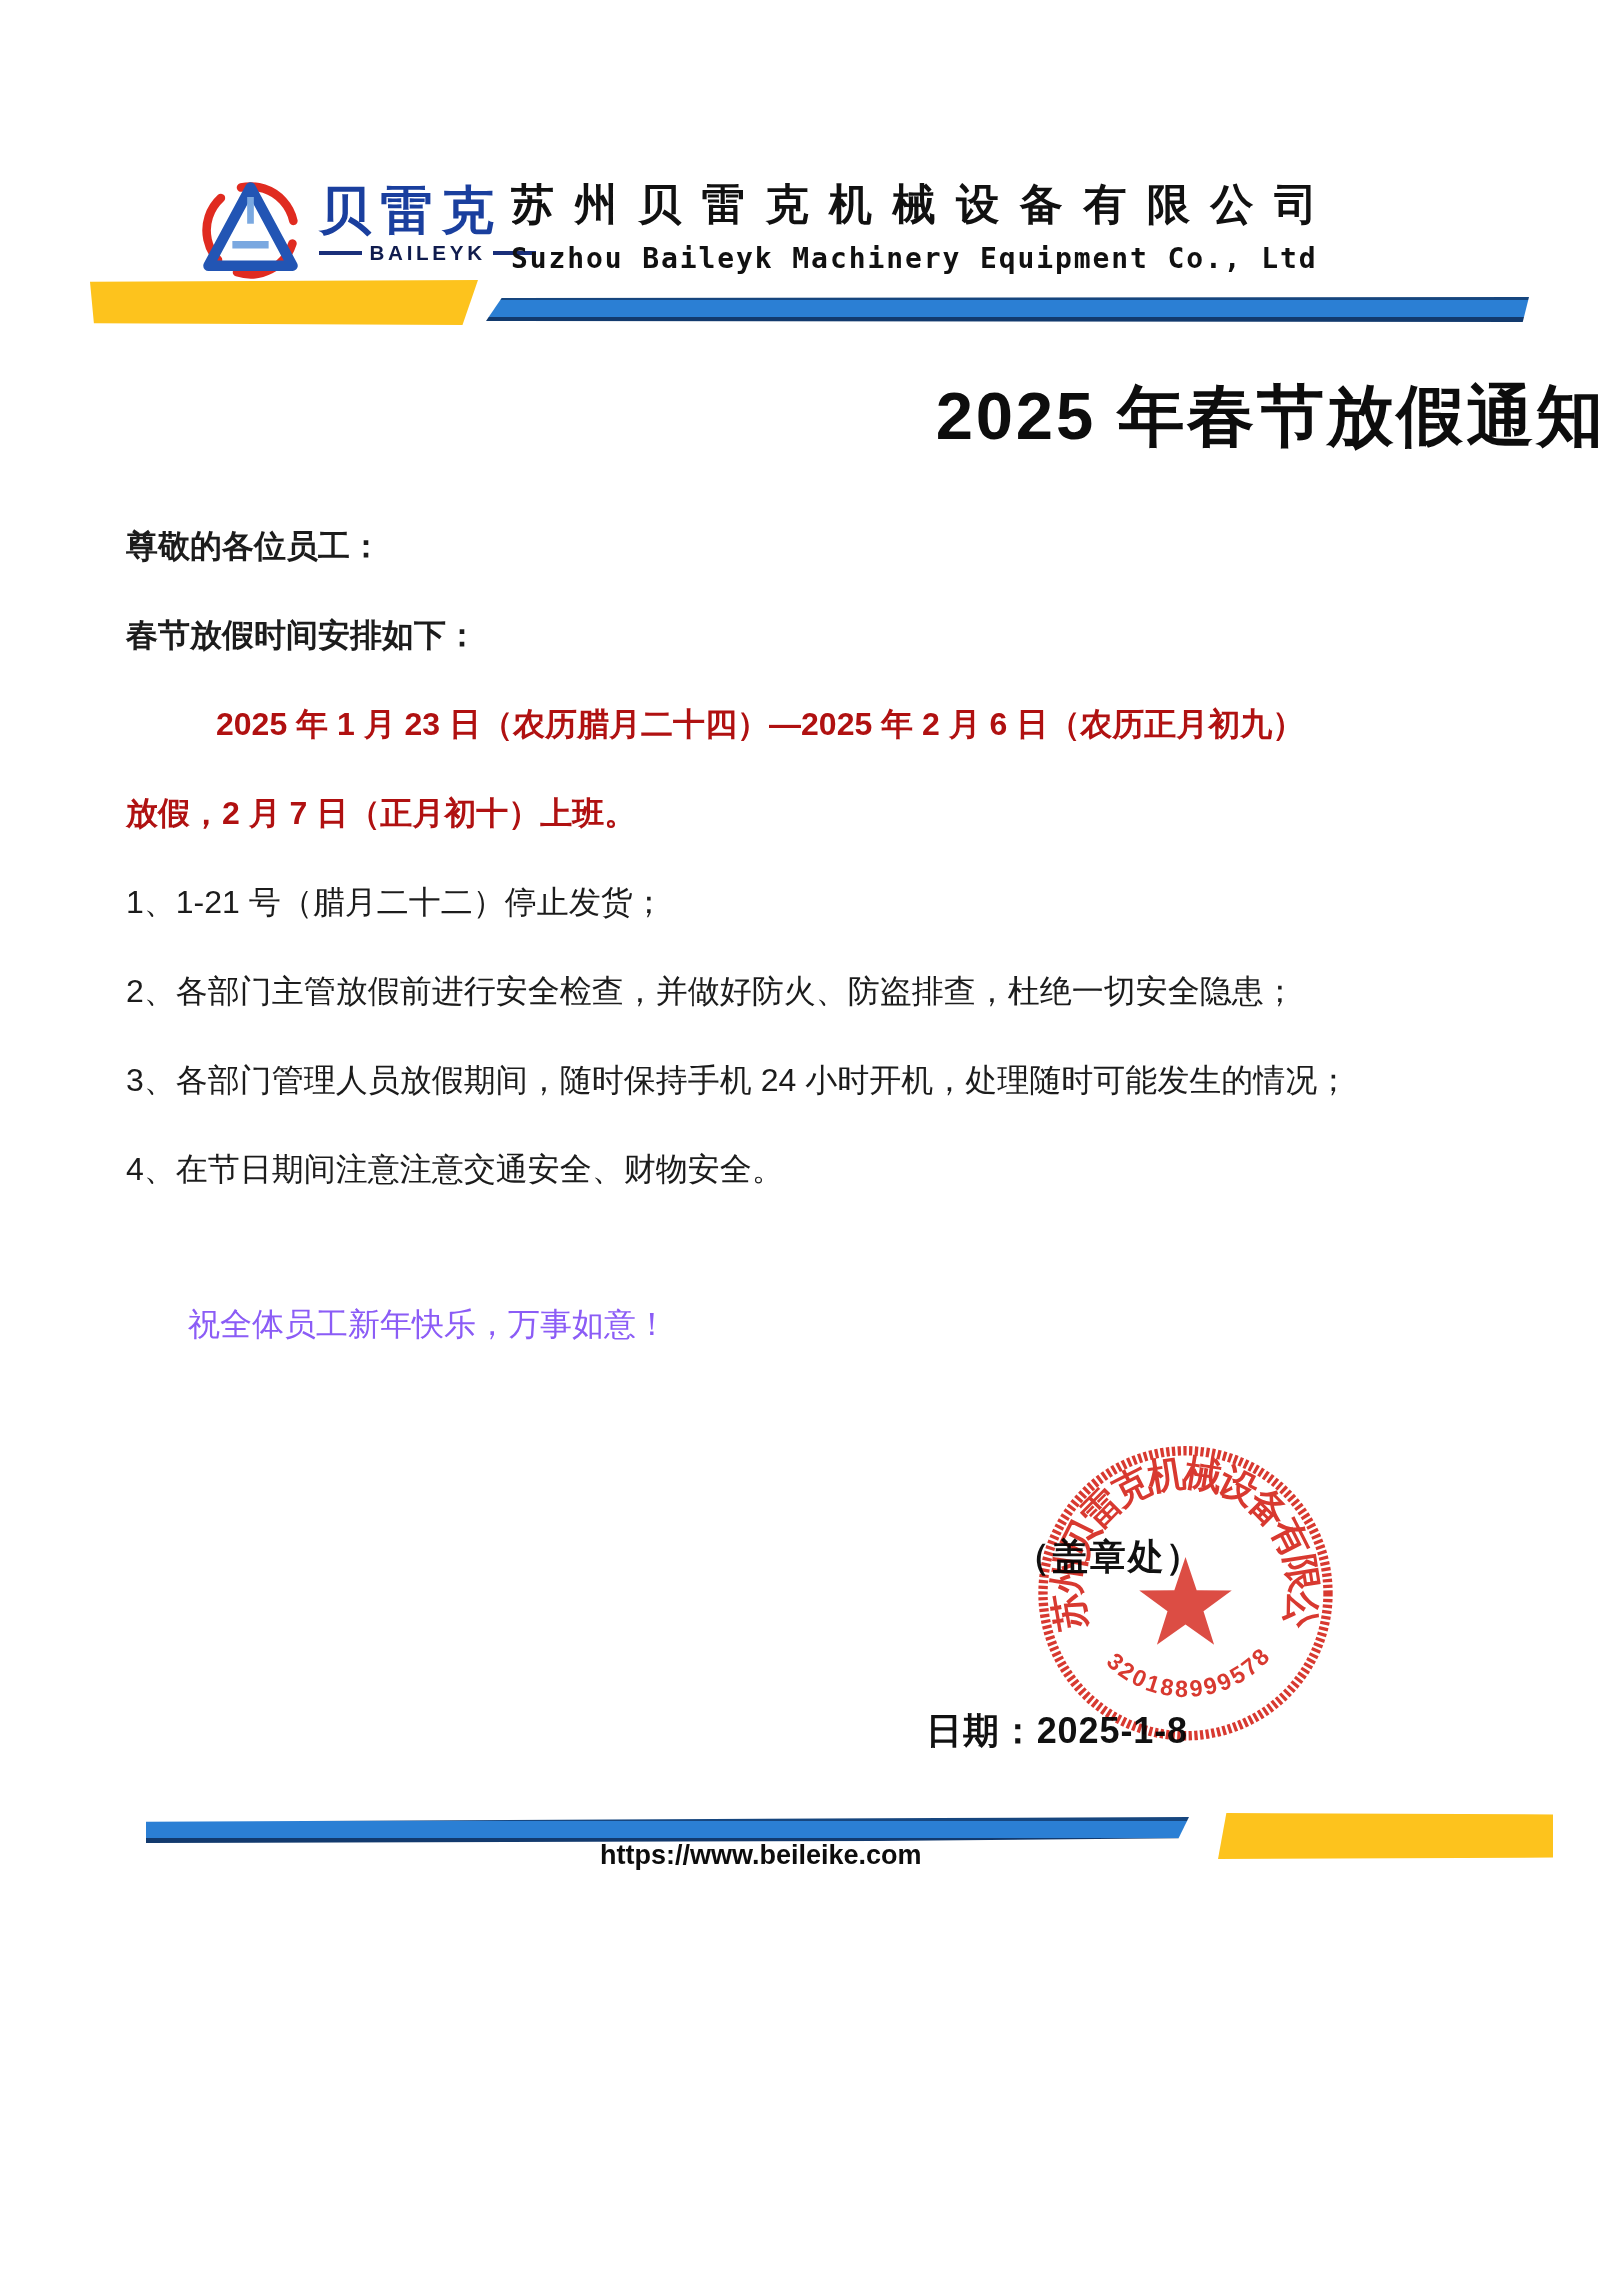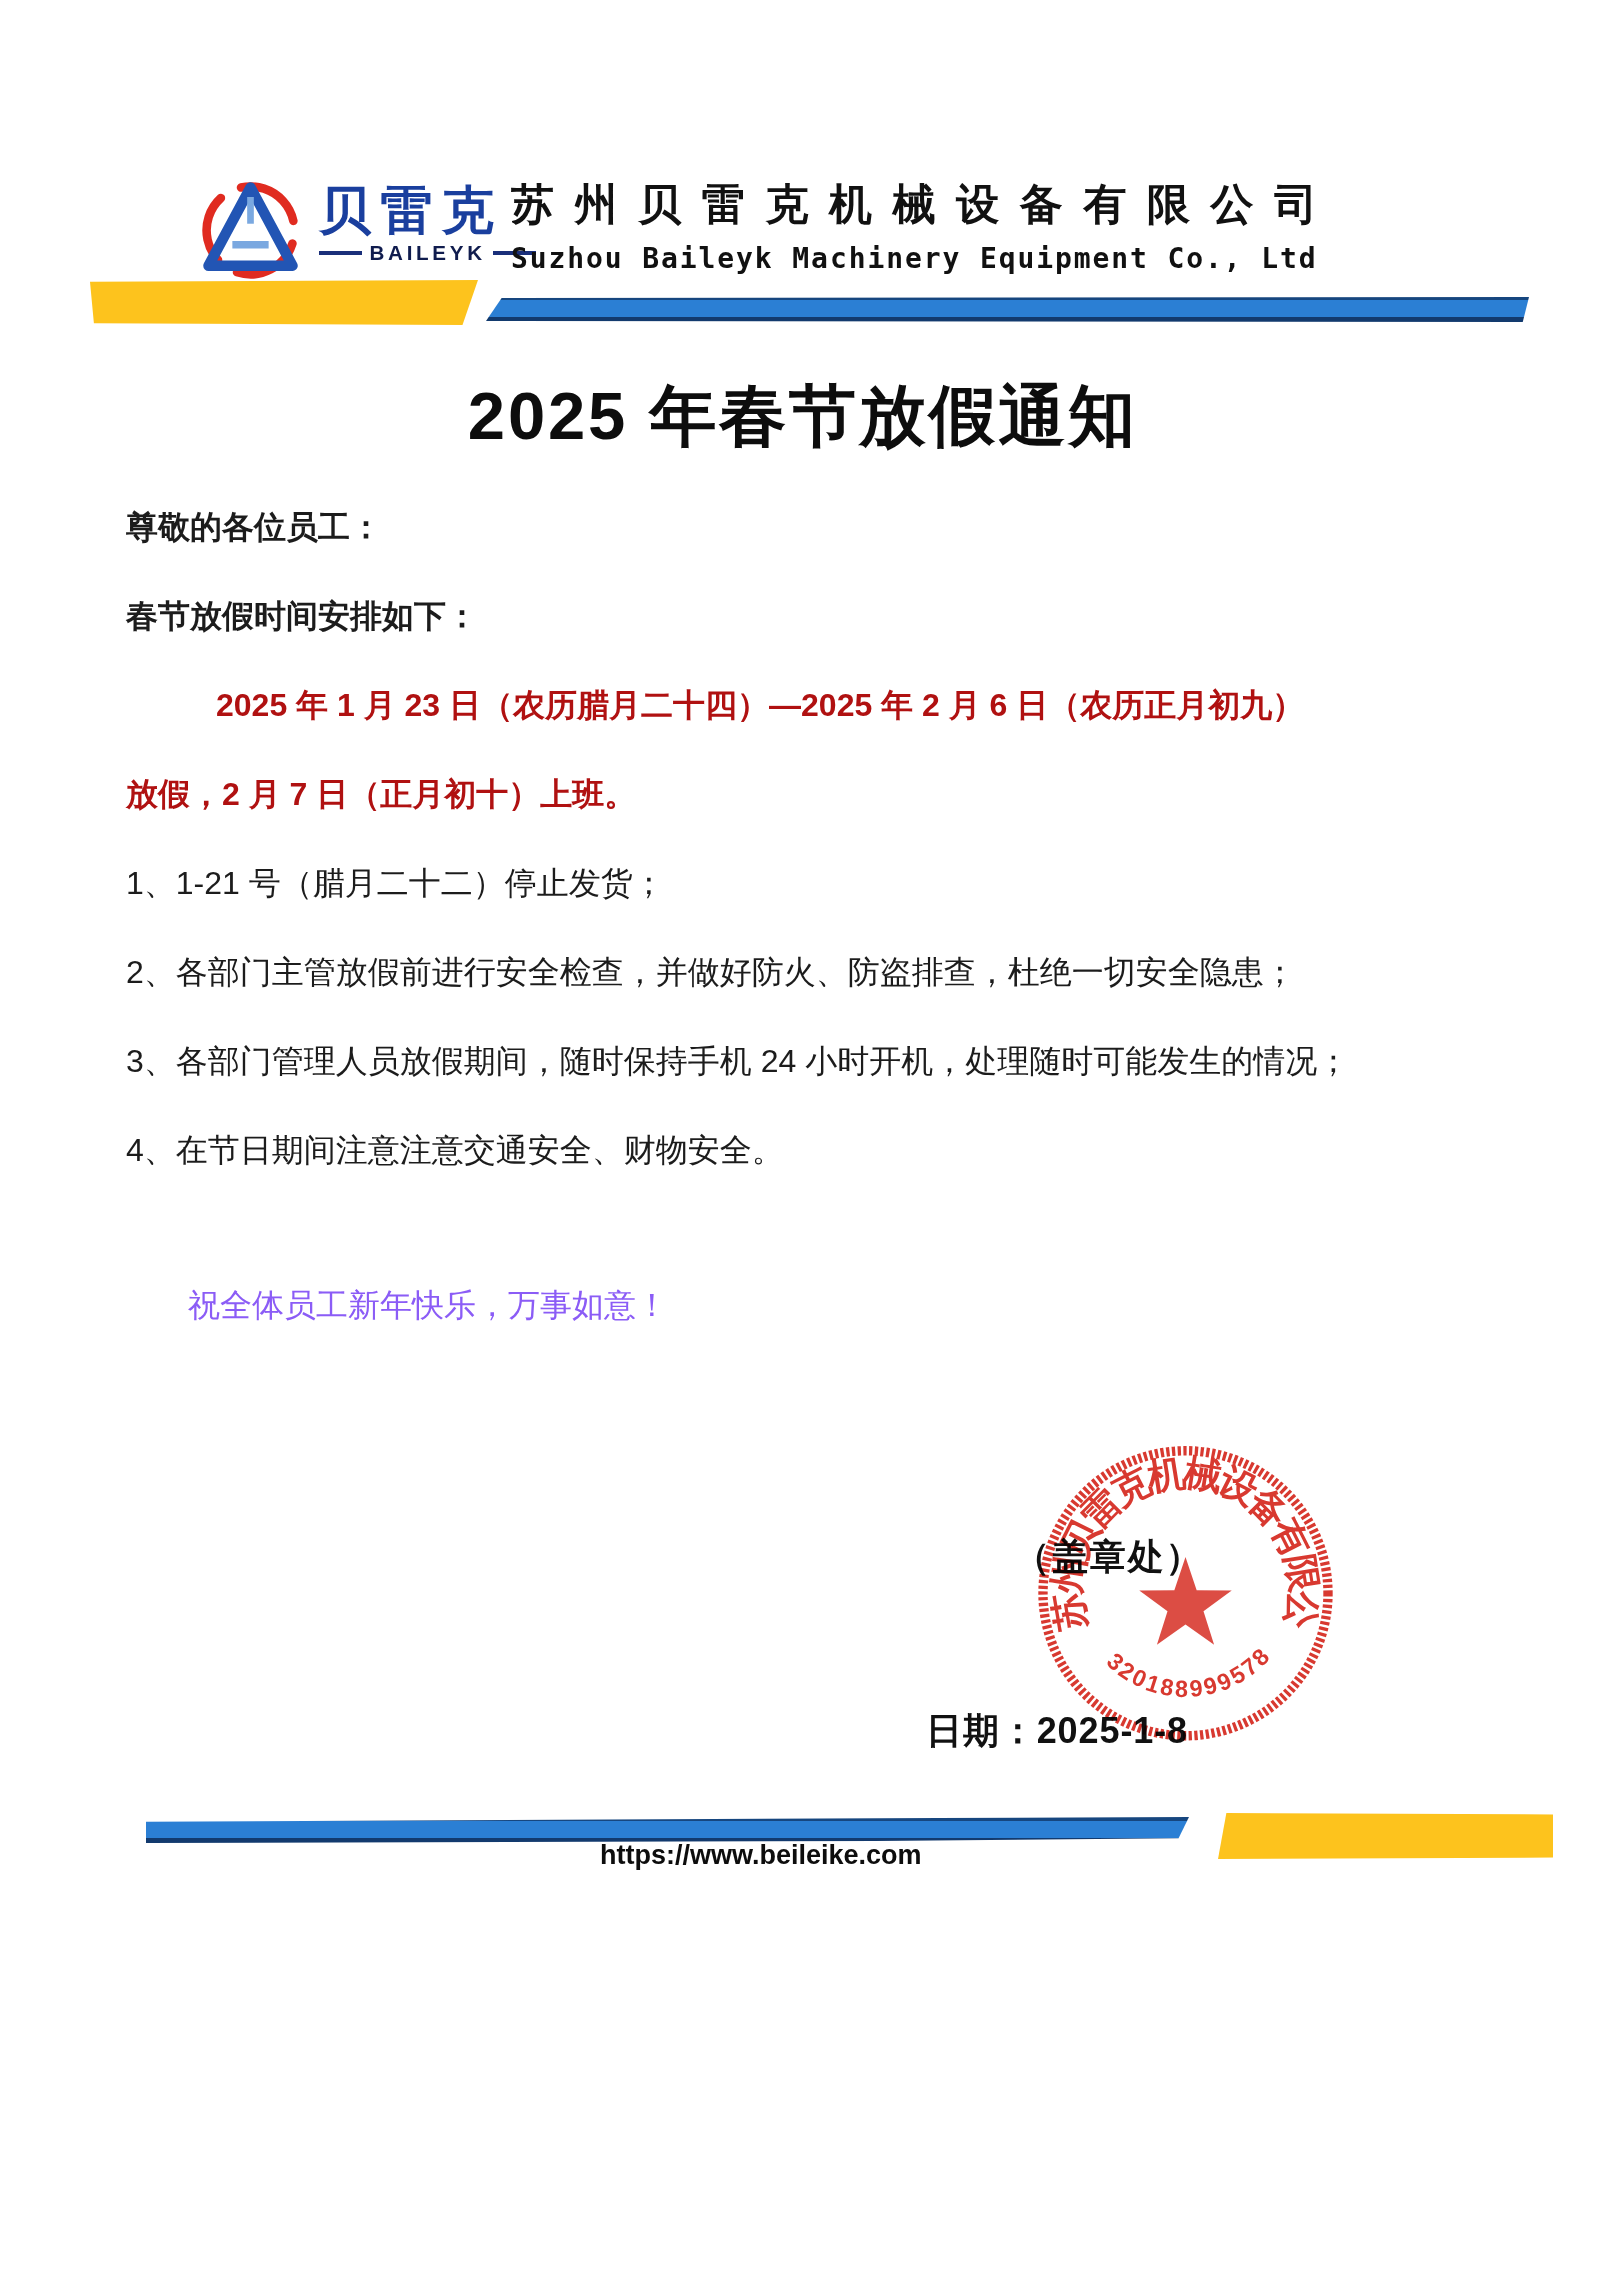--- a/index.html
+++ b/index.html
@@ -29,25 +29,25 @@
     clip-path:polygon(0% 4%,100% 0%,96% 100%,1% 96%);
   }
   .banner-blue-top{
     position:absolute;left:486px;top:297px;width:1043px;height:25px;
     background:linear-gradient(#16467f 0 14%,#2b7fd4 14% 82%,#123a6e 82% 100%);
     clip-path:polygon(1.5% 4%,100% 0%,99.4% 100%,0% 96%);
   }
   
   .title{
     position:absolute;left:0;top:371px;width:100%;
-    text-align:center;font-size:67px;font-weight:800;color:#0d0d0d;letter-spacing:2.8px;
+    text-align:right;font-size:67px;font-weight:800;color:#0d0d0d;letter-spacing:2.8px;
   }
   
   .body-text{
-    position:absolute;left:126px;top:483px;width:1368px;
+    position:absolute;left:126px;top:502px;width:1368px;
     font-size:32px;line-height:89px;
   }
   .body-text p{margin:0;}
   .b{font-weight:700;}
   .indent{text-indent:90px;}
   .red{color:#b01111;}
   .item{font-weight:400;color:#1c1c1c;}
   .wish{margin-top:66px !important;padding-left:62px;font-weight:400;color:#8b5cf6;}
   
   .seal-label{

